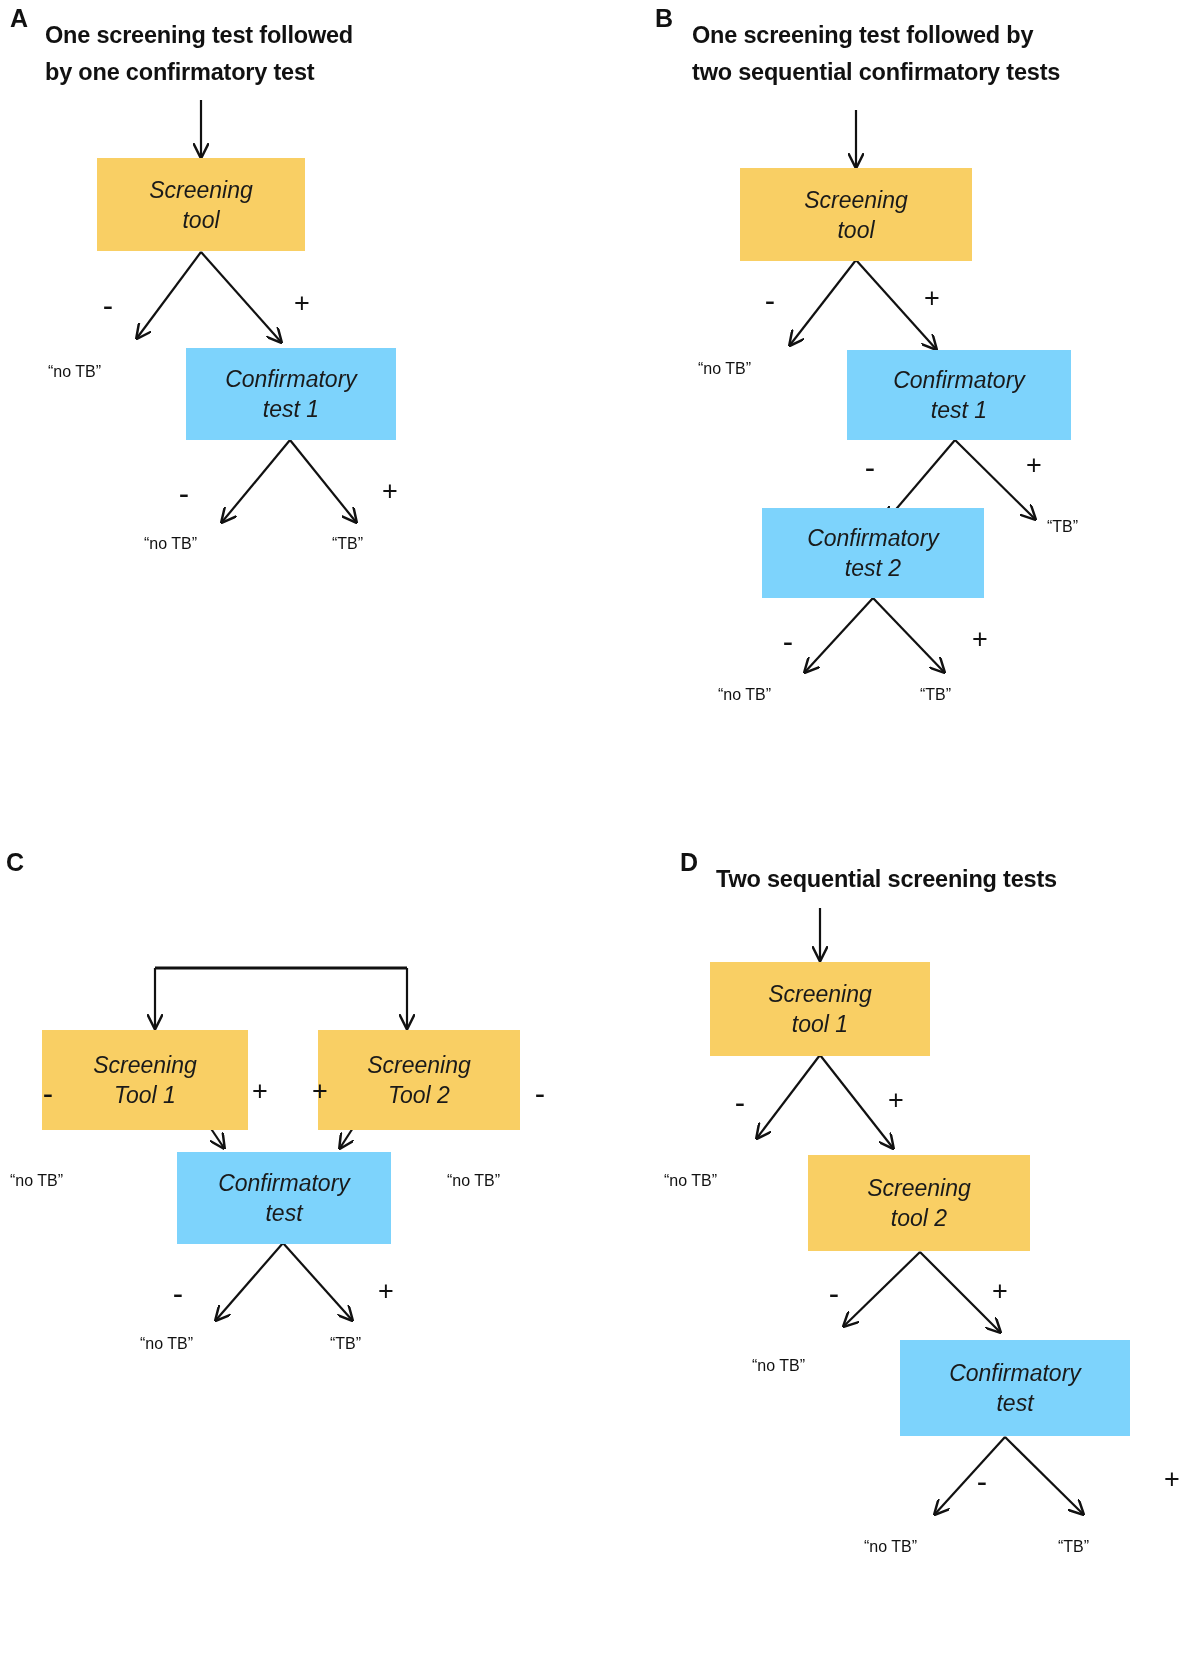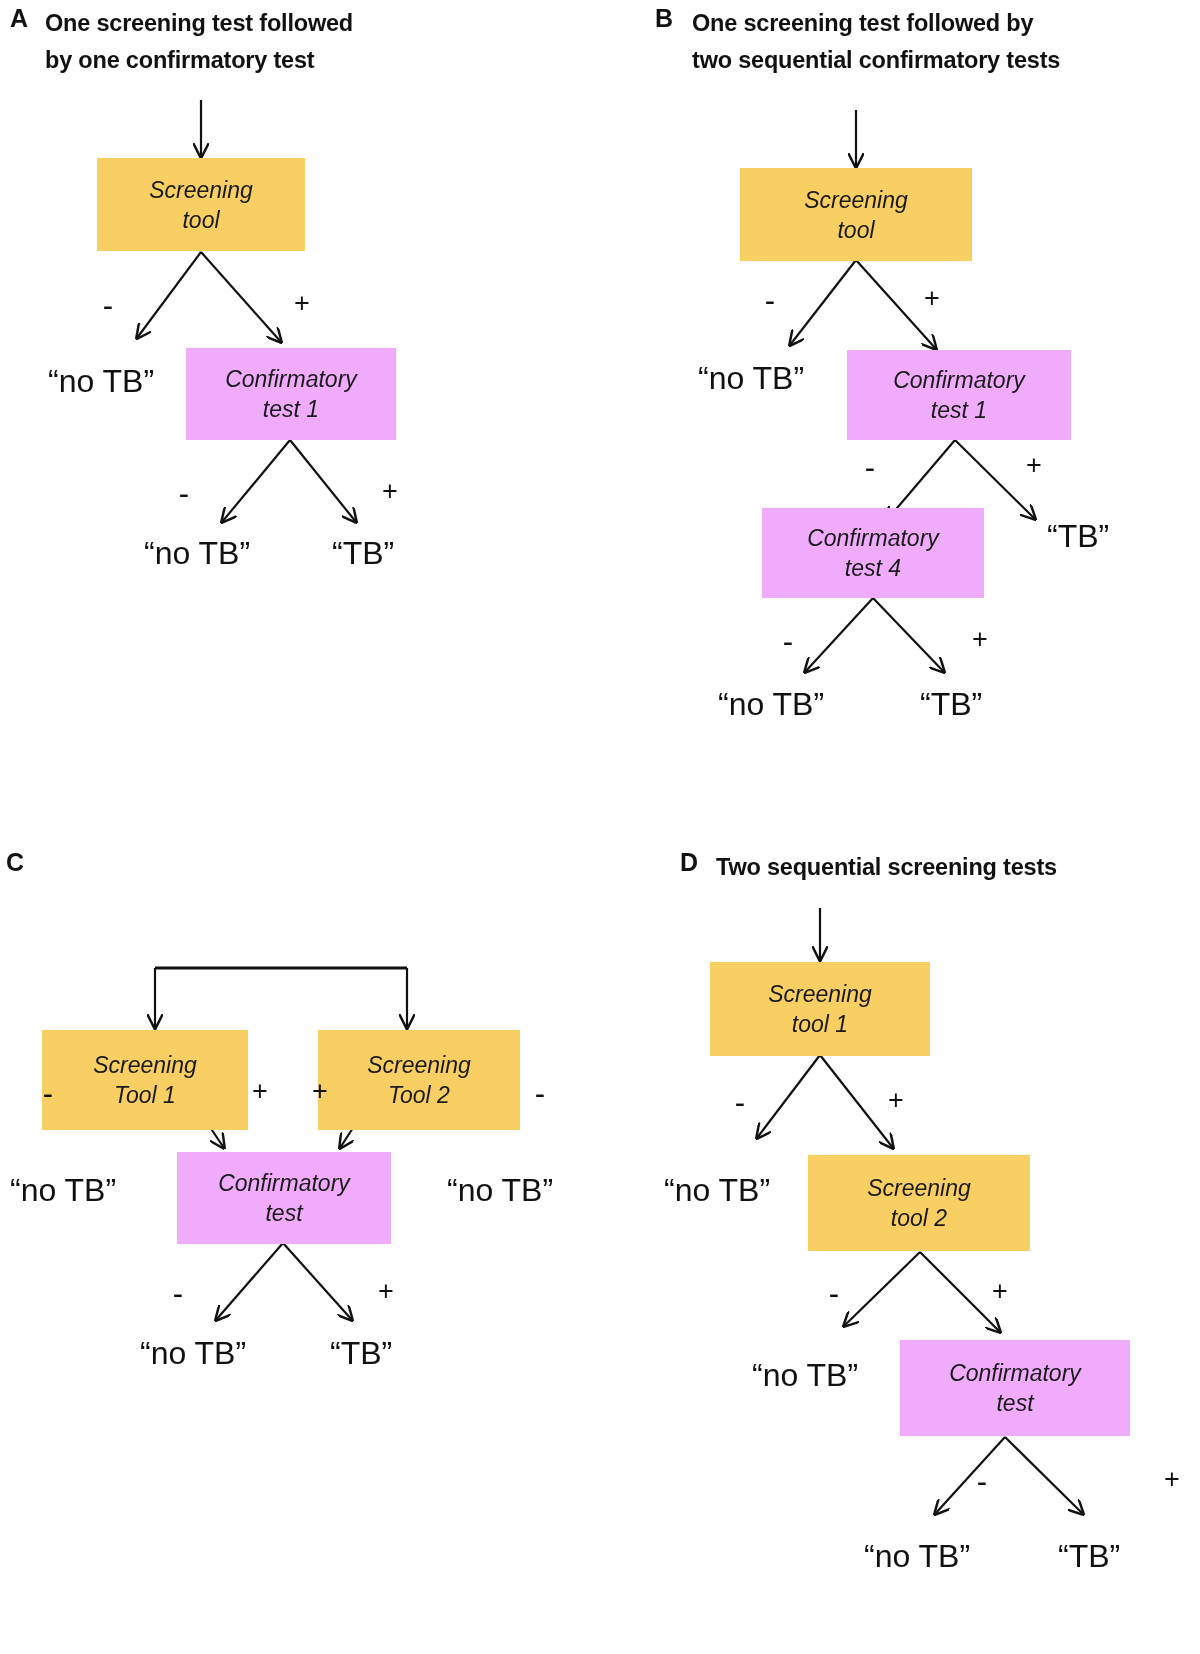--- a/index.html
+++ b/index.html
@@ -6,37 +6,37 @@
   body{
     width:1200px;height:1654px;position:relative;overflow:hidden;
     font-family:"Liberation Sans","DejaVu Sans",sans-serif;
     color:#0d0d0d;
   }
   .canvas{position:absolute;inset:0;}
   svg.wires{position:absolute;left:0;top:0;width:1200px;height:1654px;pointer-events:none;}
 
   .panel-title{
     position:absolute;font-weight:bold;font-size:23.5px;line-height:37px;
-    letter-spacing:-0.2px;color:#111111;white-space:pre-line;
+    letter-spacing:-0.2px;color:#111111;white-space:pre-line;margin-top:12px;
   }
   .panel-letter{
     position:absolute;font-weight:bold;font-size:25px;color:#111111;
   }
 
   .node{
     position:absolute;display:flex;flex-direction:column;align-items:center;
     justify-content:center;text-align:center;font-size:23px;line-height:30px;
     color:#1a1a1a;box-sizing:border-box;
   }
   .node.yellow{background:#F9CF64;}
-  .node.gray{background:#f0abfc;}
+  .node.gray{background:#7dd3fc;}
   .node span{display:block;font-style:italic;}
 
   .leaf{
-    position:absolute;font-size:32px;color:#111111;white-space:nowrap;
+    position:absolute;font-size:16px;color:#111111;white-space:nowrap;
     text-align:center;
   }
   .sign{
     position:absolute;font-size:27px;font-weight:500;color:#111111;
     line-height:1;text-align:center;width:24px;
   }
   .sign.minus{font-size:31px;}
 </style>
 </head>
 <body>
@@ -115,21 +115,21 @@
   <div class="node yellow" style="left:740px;top:168px;width:232px;height:93px;">
     <span>Screening</span>
     <span>tool</span>
   </div>
   <div class="node gray" style="left:847px;top:350px;width:224px;height:90px;">
     <span>Confirmatory</span>
     <span>test 1</span>
   </div>
   <div class="node gray" style="left:762px;top:508px;width:222px;height:90px;">
     <span>Confirmatory</span>
-    <span>test 4</span>
+    <span>test 2</span>
   </div>
 
   <div class="sign minus" style="left:758px;top:285px;">-</div>
   <div class="sign" style="left:920px;top:285px;">+</div>
   <div class="sign minus" style="left:858px;top:452px;">-</div>
   <div class="sign" style="left:1022px;top:452px;">+</div>
   <div class="sign minus" style="left:776px;top:626px;">-</div>
   <div class="sign" style="left:968px;top:626px;">+</div>
 
   <div class="leaf" style="left:698px;top:360px;">“no TB”</div>

